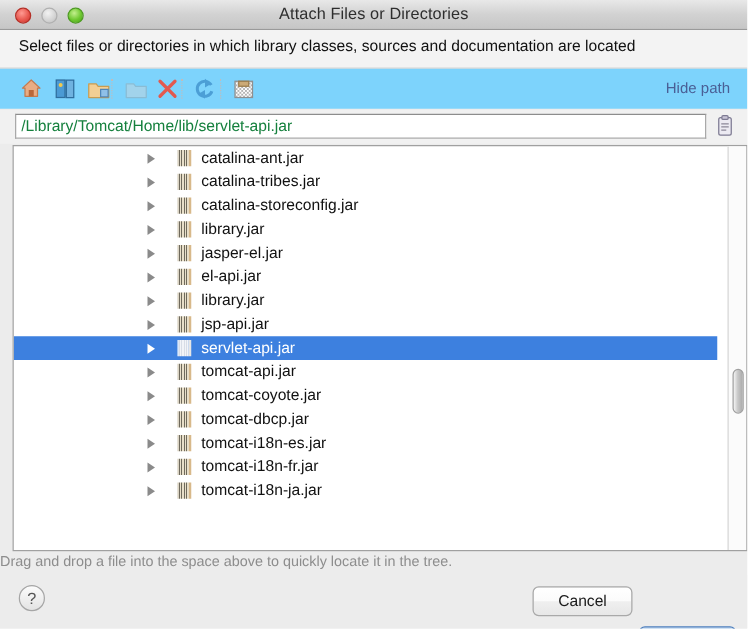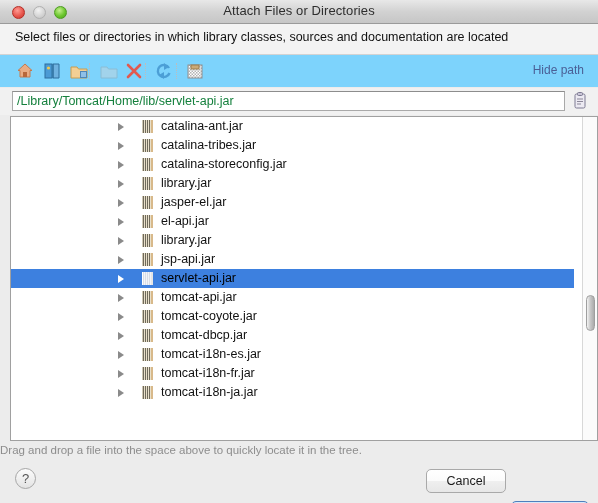--- a/index.html
+++ b/index.html
@@ -177,21 +177,21 @@
   }
   .row .label {
     position: absolute;
     left: 150px; top: 0;
     font-size: 12.5px;
     color: #111111;
   }
   .row.selected {
     background: #3d80df;
   }
-  .row.selected .label { color: #000000; }
+  .row.selected .label { color: #ffffff; }
 
   
   .vscroll {
     position: absolute;
     right: 0; top: 0;
     width: 15px; height: 100%;
     background: #fbfbfb;
     border-left: 1px solid #d8d8d8;
     box-sizing: border-box;
   }

